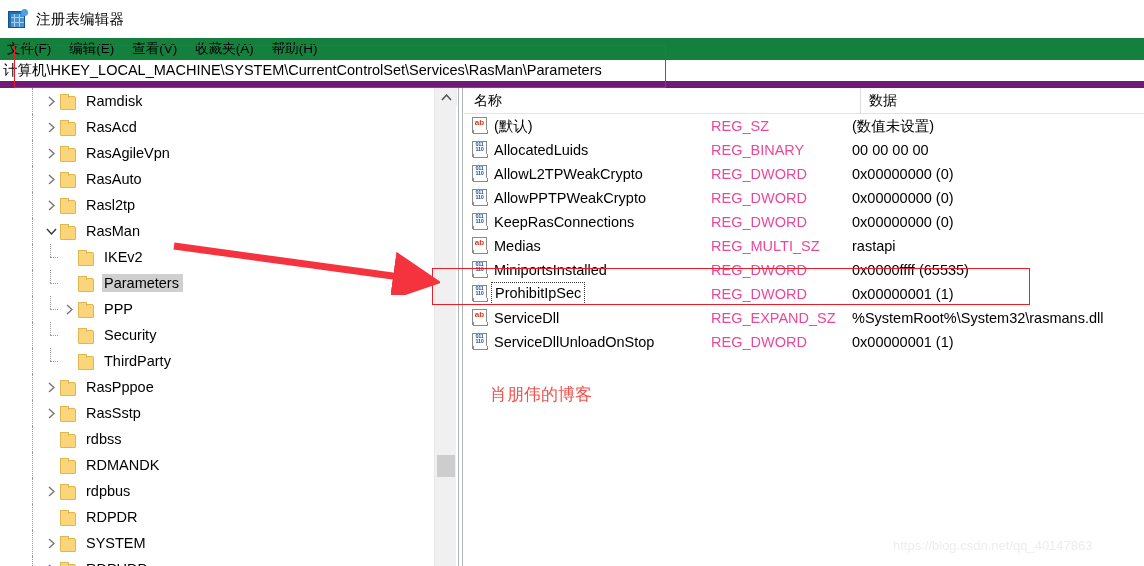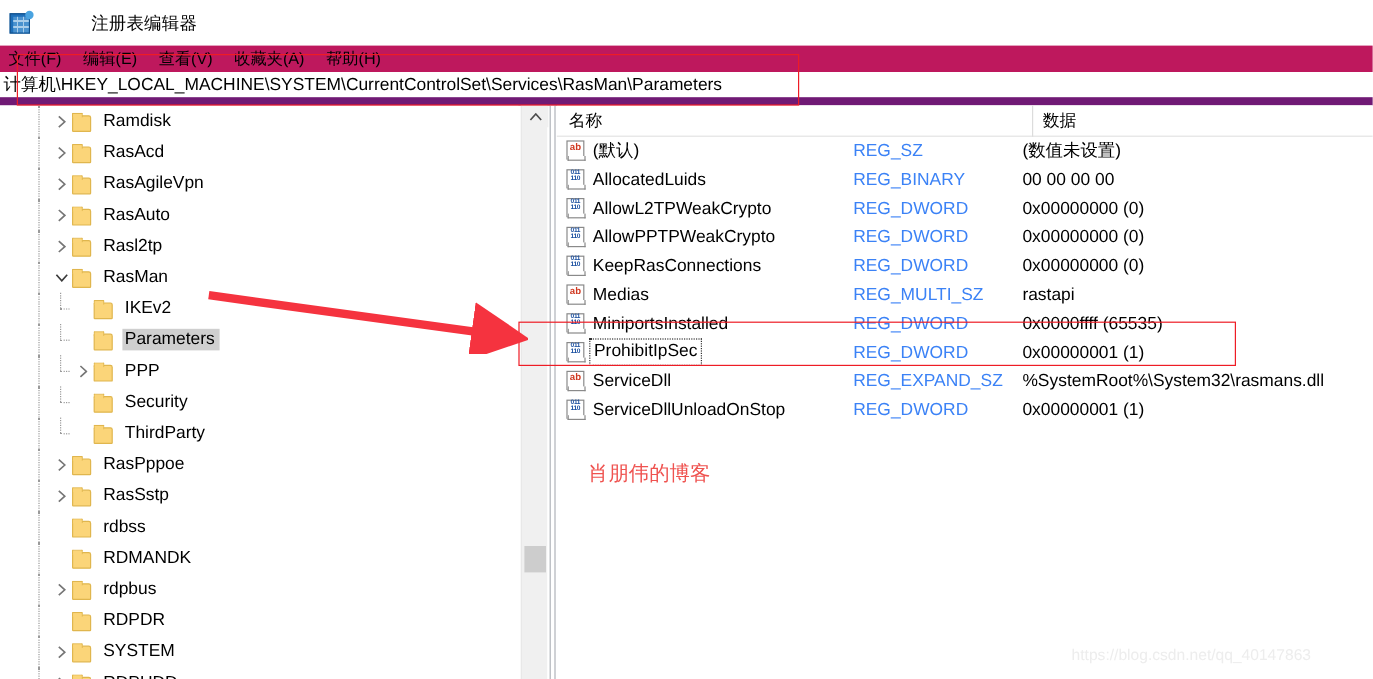--- a/index.html
+++ b/index.html
@@ -13,21 +13,21 @@
   #app {
     position: relative;
     width: 1144px; height: 566px;
     background: #ffffff;
   }
 
   
   #titlebar {
     position: absolute; left: 0; top: 0; width: 1144px; height: 38px;
     background: #ffffff;
-    display: flex; align-items: center; padding-left: 8px; gap: 40px;
+    display: flex; align-items: center; padding-left: 8px;
   }
   .app-icon {
     width: 20px; height: 20px; position: relative; flex: 0 0 auto;
     margin-right: 8px;
   }
   .app-icon .grid {
     position: absolute; left: 0; top: 2px; width: 17px; height: 17px;
     background: #1e6fba;
     border: 1px solid #14528c;
   }
@@ -46,21 +46,21 @@
     background: #4aa3e0; border-radius: 50%;
   }
   #title-text {
     font-size: 14.5px; color: #000; letter-spacing: .2px;
   }
 
   
   #menubar {
     position: absolute; left: 0; top: 38px; width: 1144px; height: 22px;
     display: flex; align-items: center; padding-left: 7px;
-    background: #be185d;
+    background: #15803d;
   }
   .menu-item {
     font-size: 13.5px; color: #000; padding: 0 9px 0 0; margin-right: 9px;
     white-space: nowrap; cursor: default;
   }
 
   
   #addressbar {
     position: absolute; left: 0; top: 60px; width: 1144px; height: 28px;
     background: #ffffff;
@@ -196,21 +196,21 @@
   }
   .val-name {
     position: absolute; left: 30px; top: 0; height: 24px; line-height: 24px;
     font-size: 14.5px; color: #000; white-space: nowrap;
   }
   .val-name.focused {
     outline: 1px dotted #333; padding: 0 3px; left: 28px; height: 21px; line-height: 21px; top: 1px;
   }
   .val-type {
     position: absolute; left: 247px; top: 0; height: 24px; line-height: 24px;
-    font-size: 14.5px; color: #3b82f6; white-space: nowrap;
+    font-size: 14.5px; color: #ec4899; white-space: nowrap;
   }
   .val-data {
     position: absolute; left: 388px; top: 0; height: 24px; line-height: 24px;
     font-size: 14.5px; color: #000; white-space: nowrap;
   }
 
   
   .anno-rect {
     position: absolute; border: 1.6px solid #ee1c25; pointer-events: none;
   }

